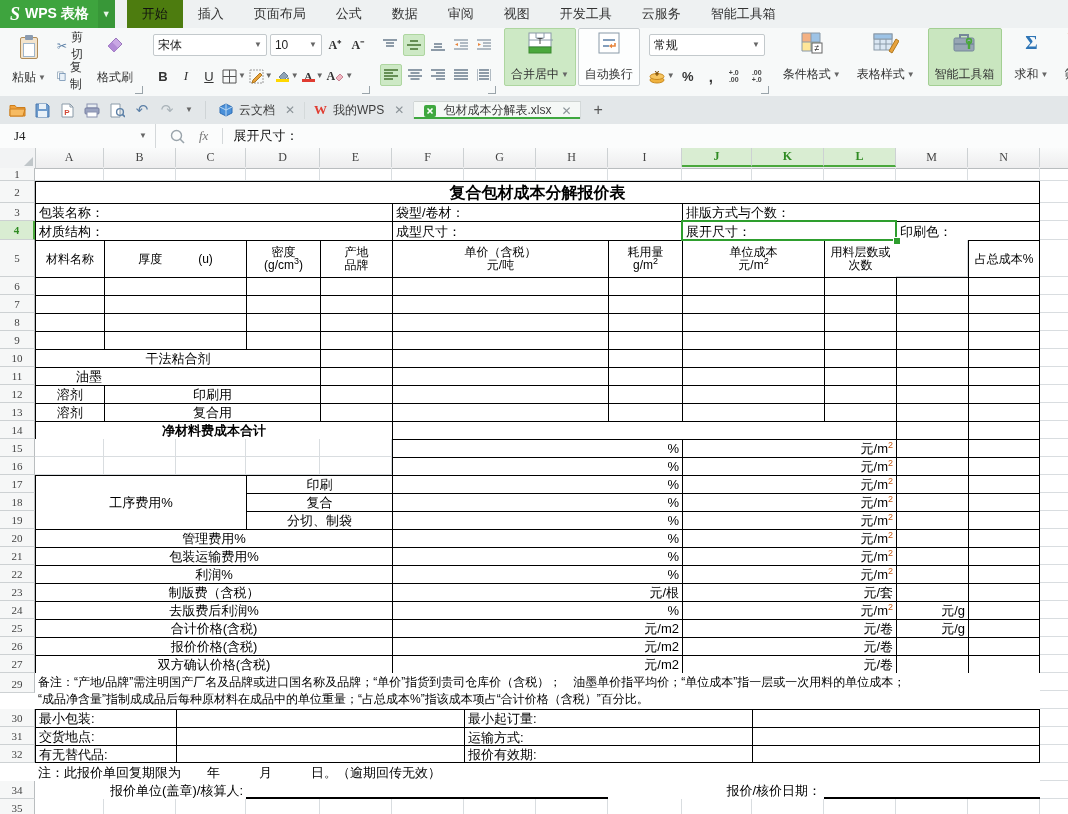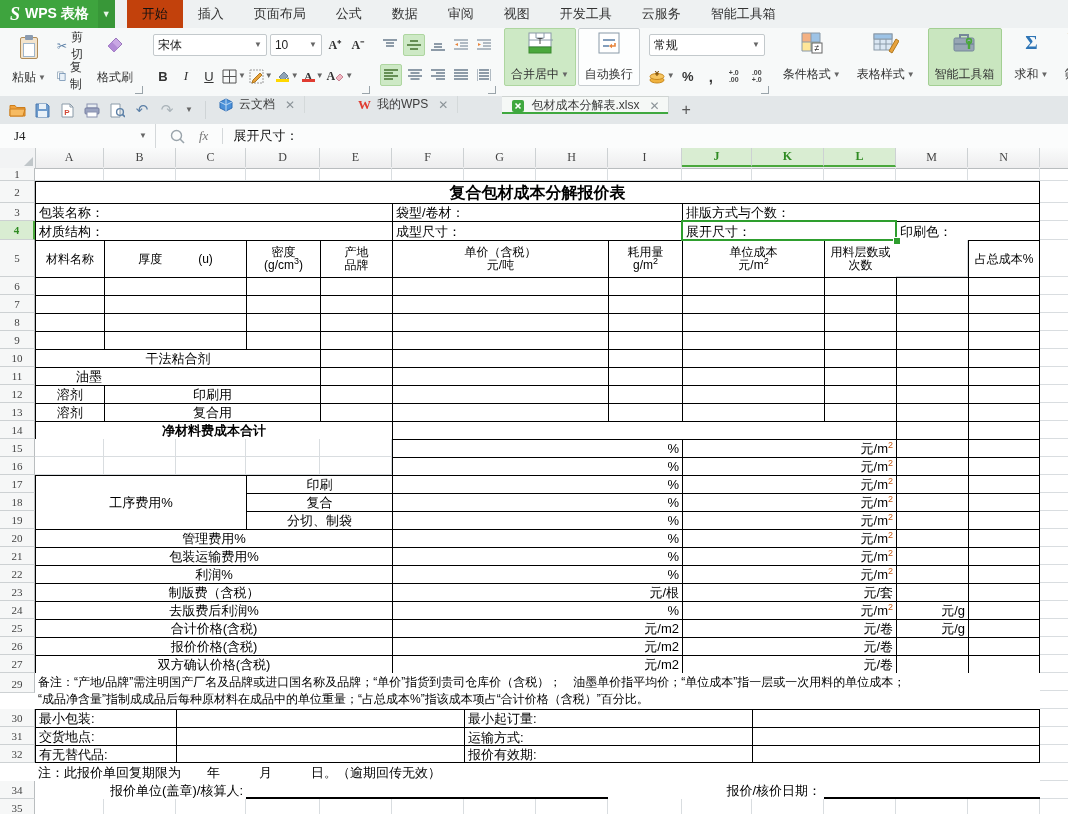--- a/index.html
+++ b/index.html
@@ -5,21 +5,21 @@
   html,body{margin:0;padding:0;}
   body{width:1068px;height:814px;position:relative;overflow:hidden;background:#fff;
        font-family:"Liberation Sans","DejaVu Sans",sans-serif;-webkit-font-smoothing:antialiased;}
   
   .menubar{position:absolute;left:0;top:0;width:1068px;height:28px;background:#eef1f2;border-bottom:1px solid #e2e6e7;display:flex;align-items:stretch;}
   .logo{display:flex;align-items:center;background:#3ea43e;color:#fff;padding:0 0 0 10px;font-weight:bold;font-size:14px;}
   .logo .smark{font-family:"Liberation Serif",serif;font-size:18px;font-style:italic;margin-right:5px;}
   .logo-caret{width:17px;height:28px;background:#389738;color:#eaf6ea;font-size:9px;display:flex;align-items:center;justify-content:center;margin-left:9px;}
   .menu-tabs{display:flex;align-items:stretch;margin-left:12px;}
   .menu-tab{padding:0 15px;line-height:28px;font-size:13px;color:#333;cursor:default;}
-  .menu-tab.active{background:#c2410c;color:#111;}
+  .menu-tab.active{background:#4d7c0f;color:#111;}
   
   .ribbon{position:absolute;left:0;top:28px;width:1068px;height:68px;background:#f7f9f9;border-bottom:1px solid #d8dcde;display:flex;align-items:stretch;overflow:hidden;}
   .rgroup{display:flex;align-items:center;position:relative;padding:4px 4px 8px 4px;}
   .rsep{width:1px;background:#dbdfe1;margin:6px 2px;}
   .bigbtn{display:flex;flex-direction:column;align-items:center;justify-content:space-between;height:52px;padding:2px 6px;margin:0 1px;border:1px solid transparent;border-radius:2px;font-size:12px;color:#333;}
   .bigbtn .lbl{white-space:nowrap;display:flex;align-items:center;gap:2px;}
   .bigbtn.hl{background:#cde9c5;border-color:#aed6a0;}
   .smallbtn{display:flex;align-items:center;gap:4px;font-size:12px;color:#333;height:22px;padding:0 3px;border-radius:2px;}
   .col2{display:flex;flex-direction:column;justify-content:space-between;height:52px;padding-top:1px;}
   .fontgrp,.alngrp,.numgrp{display:flex;flex-direction:column;justify-content:space-between;height:52px;}
@@ -412,21 +412,21 @@
           <path d="M1 1 h9 v13 H1 Z" fill="#fff" stroke="#8a9aa8"></path>
           <circle cx="10" cy="9" r="3.4" fill="none" stroke="#5b7fa6" stroke-width="1.4"></circle>
           <path d="M12.4 11.4 L15 14" stroke="#5b7fa6" stroke-width="1.6"></path>
         </svg>
       </span>
     <span class="qi" style="color:#5b7fa6;font-size:15px">↶</span>
     <span class="qi" style="color:#aab3b9;font-size:15px">↷</span>
     <span class="caret" style="margin-left:2px">▼</span>
   </div>
   <div style="width:1px;background:#cfd4d6;margin:5px 4px;"></div>
-  <div id="docTabs" style="display:flex;align-items:flex-start;gap:44px;">
+  <div id="docTabs" style="display:flex;align-items:center;">
       <div class="doctab">
         <svg width="14" height="14" viewBox="0 0 14 14">
           <path d="M7 1 L13 4 V10 L7 13 L1 10 V4 Z" fill="#4a90d9" stroke="#2f6eb5"></path>
           <path d="M7 1 V7 L1 4 M7 7 L13 4 M7 7 V13" stroke="#bcd8f2" fill="none"></path>
         </svg>
         <span>云文档</span>
         <span class="x">✕</span>
       </div>
       <div class="doctab">
         <span style="color:#e03c31;font-weight:bold;font-size:13px;font-family:'Liberation Serif',serif">W</span>

